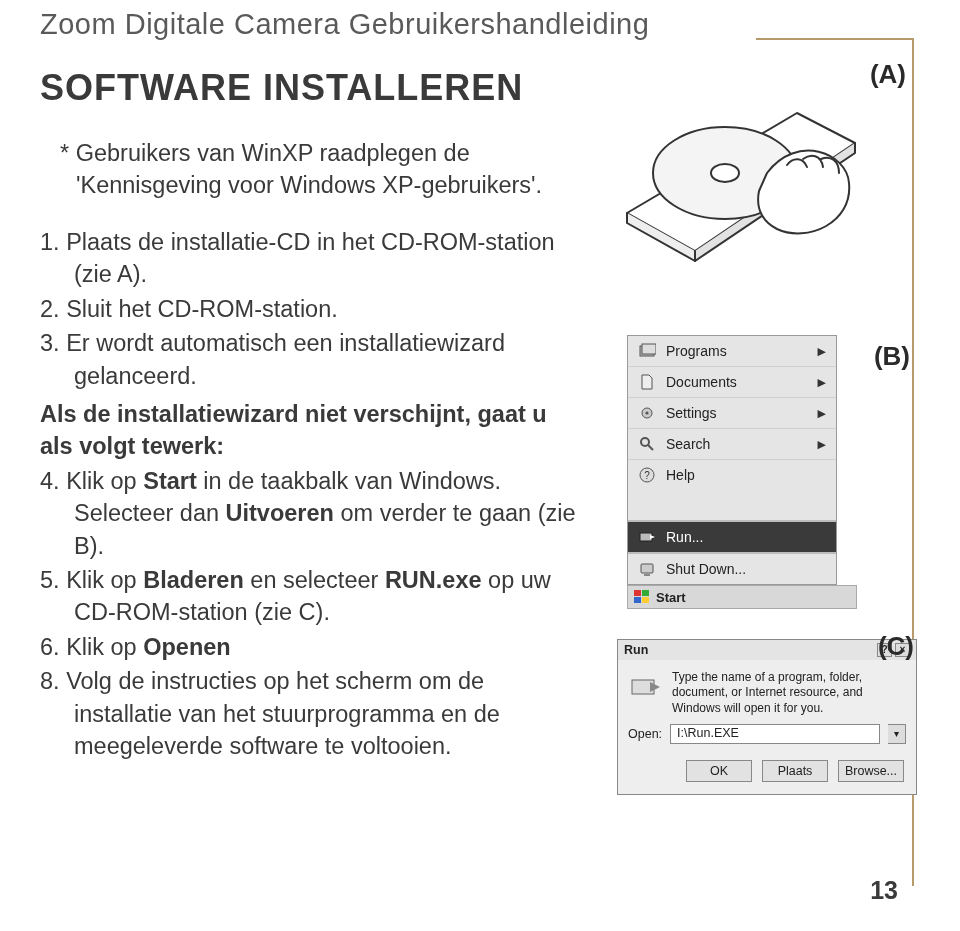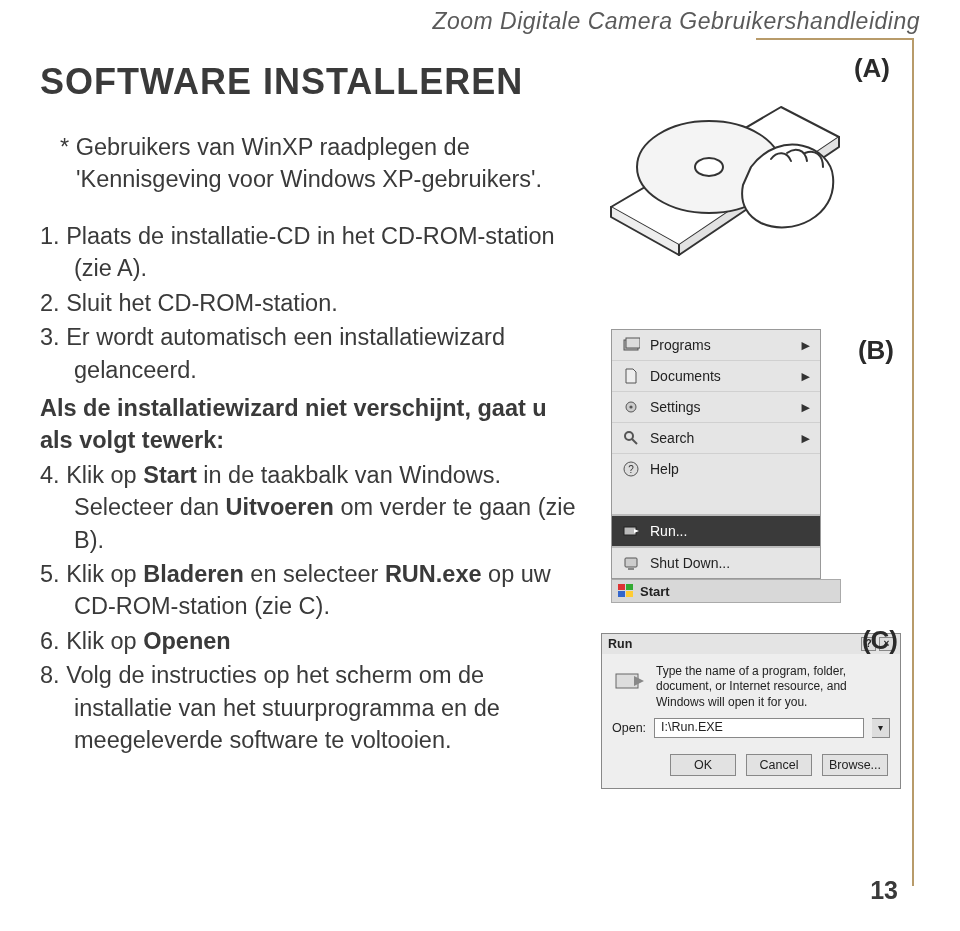--- a/index.html
+++ b/index.html
@@ -1,21 +1,21 @@
 <!DOCTYPE html>
 <html><head>
 <meta charset="utf-8">
 <style>
   * { box-sizing: border-box; margin: 0; padding: 0; }
   html, body { width: 960px; height: 931px; background: #fff; font-family: "Trebuchet MS", "Lucida Sans", sans-serif; color: #3a3a3a; }
   .page { width: 960px; height: 931px; position: relative; padding: 8px 40px 30px 40px; }
   .rule { position: absolute; top: 38px; right: 46px; width: 2px; height: 848px; background: #b89b6a; }
   .rule::after { content: ""; position: absolute; top: 0; left: -156px; width: 158px; height: 2px; background: #b89b6a; }
-  .header-title { text-align: right; font-style: italic; font-size: 23px; letter-spacing: .5px; color: #5a5a5a; margin-bottom: 22px; }
-  .content { display: flex; gap: 16px; }
+  .header-title { text-align: left; font-size: 29px; letter-spacing: .5px; color: #5a5a5a; margin-bottom: 22px; }
+  .content { display: flex; gap: 32px; }
   .left { flex: 0 0 545px; }
   .right { flex: 0 0 305px; position: relative; }
   .h1 { font-size: 36px; font-weight: 600; letter-spacing: 1px; margin: 4px 0 28px 0; }
   .h1 .caps { font-variant: small-caps; }
   .note { font-size: 23.5px; line-height: 1.38; margin: 0 0 24px 0; text-indent: -16px; padding-left: 36px; }
   ol { list-style: none; font-size: 23.5px; line-height: 1.38; padding-left: 0; }
   ol li { padding-left: 34px; text-indent: -34px; margin-bottom: 2px; }
   .subhead { font-size: 23.5px; font-weight: 700; line-height: 1.38; margin: 6px 0 2px 0; }
   .b { font-weight: 700; }
   .label-letter { position: absolute; font-size: 26px; font-weight: 600; color: #2a2a2a; }
@@ -197,21 +197,21 @@
           </span>
           <div class="run-text">Type the name of a program, folder, document, or Internet resource, and Windows will open it for you.</div>
         </div>
         <div class="run-open-row">
           <label>Open:</label>
           <div class="input">I:\Run.EXE</div>
           <div class="dd">▾</div>
         </div>
         <div class="run-buttons">
           <div class="dlg-btn">OK</div>
-          <div class="dlg-btn">Cancel</div>
+          <div class="dlg-btn">Plaats</div>
           <div class="dlg-btn">Browse...</div>
         </div>
       </div>
     </div>
   </div>
 
   <div class="page-num">13</div>
 </div>
 
 </body></html>

